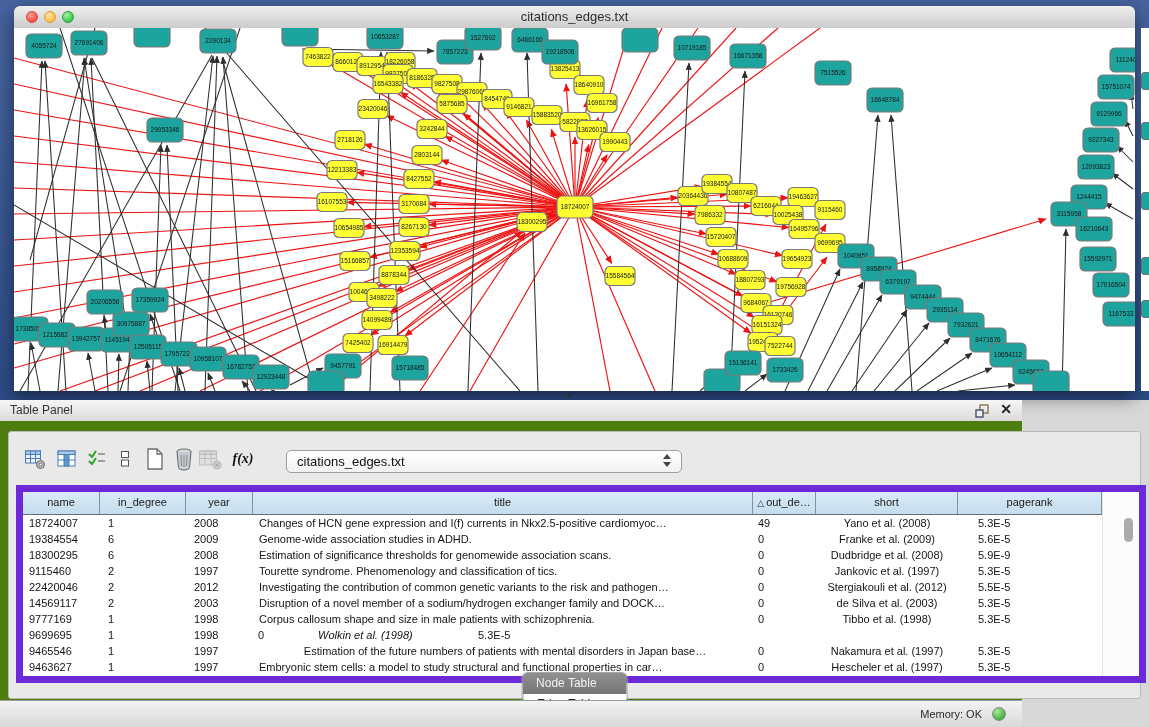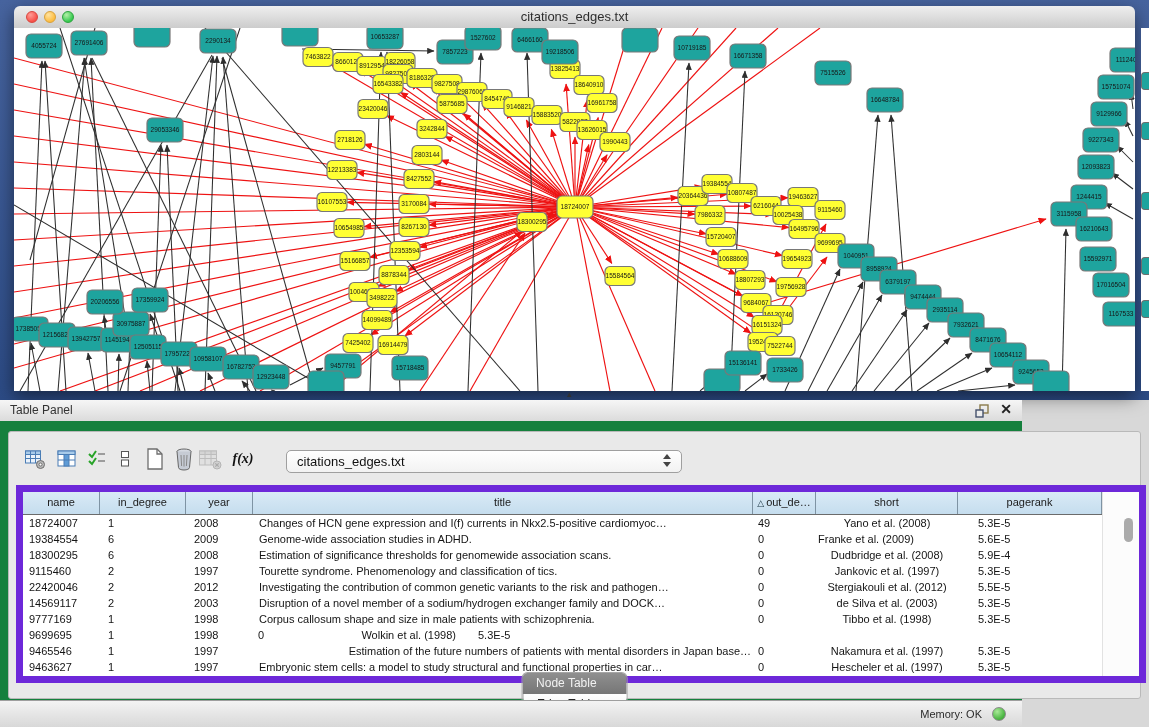--- a/index.html
+++ b/index.html
@@ -29,21 +29,21 @@
                   border:1px solid #6E6E6E;border-right:none;border-radius:4px 0 0 4px;display:block;}
   .split-caret{position:absolute;left:567px;top:389px;font-size:9px;color:#2F2F2F;z-index:4;}
 
   
   #table-panel{position:absolute;left:0;top:400px;width:1022px;height:327px;background:#E3E3E3;}
   .panel-header{position:absolute;left:0;top:0;width:100%;height:21px;
                 background:linear-gradient(#F6F6F6,#DBDBDB);border-bottom:1px solid #ABABAB;}
   .panel-header .ptitle{position:absolute;left:10px;top:3px;font-size:12px;color:#333;}
   .float-icon{position:absolute;right:32px;top:3px;width:16px;height:16px;cursor:pointer;}
   .close-icon{position:absolute;right:10px;top:1px;font-size:14px;font-weight:bold;color:#222;cursor:pointer;}
-  .panel-body{position:absolute;left:0;top:21px;width:100%;height:279px;background:#15803d;}
+  .panel-body{position:absolute;left:0;top:21px;width:100%;height:279px;background:#4d7c0f;}
   .inset{position:absolute;left:8px;top:10px;width:1131px;height:266px;background:#E9E9E9;
          border:1px solid #B9B9B9;border-radius:3px;}
 
   
   .toolbar{position:absolute;left:0;top:0;width:100%;height:46px;}
   .tbicon{position:absolute;top:15px;width:24px;height:24px;display:flex;align-items:center;justify-content:center;cursor:pointer;}
   .fx{font-family:"Liberation Serif",serif;font-style:italic;font-size:14px;color:#111;font-weight:bold;}
   .dropdown{position:absolute;left:277px;top:18px;width:396px;height:23px;box-sizing:border-box;
             background:linear-gradient(#FFFFFF,#F2F2F2);border:1px solid #9F9F9F;border-radius:5px;
             font-size:13px;color:#111;line-height:21px;padding-left:10px;cursor:pointer;}
@@ -827,31 +827,31 @@
                 <div class="td" style="width: 63px; text-align: left; padding-left: 5px;">49</div>
                 <div class="td" style="width: 142px; text-align: center;">Yano et al. (2008)</div>
                 <div class="td" style="width: 144px; text-align: left; padding-left: 20px;">5.3E-5</div>
               </div>
               <div class="tr">
                 <div class="td" style="width: 77px; text-align: left; padding-left: 6px;">19384554</div>
                 <div class="td" style="width: 86px; text-align: left; padding-left: 8px;">6</div>
                 <div class="td" style="width: 67px; text-align: left; padding-left: 8px;">2009</div>
                 <div class="td" style="width: 500px; text-align: left; padding-left: 6px;">Genome-wide association studies in ADHD.</div>
                 <div class="td" style="width: 63px; text-align: left; padding-left: 5px;">0</div>
-                <div class="td" style="width: 142px; ">Franke et al. (2009)</div>
+                <div class="td" style="width: 142px; text-align: center;">Franke et al. (2009)</div>
                 <div class="td" style="width: 144px; text-align: left; padding-left: 20px;">5.6E-5</div>
               </div>
               <div class="tr">
                 <div class="td" style="width: 77px; text-align: left; padding-left: 6px;">18300295</div>
                 <div class="td" style="width: 86px; text-align: left; padding-left: 8px;">6</div>
                 <div class="td" style="width: 67px; text-align: left; padding-left: 8px;">2008</div>
                 <div class="td" style="width: 500px; text-align: left; padding-left: 6px;">Estimation of significance thresholds for genomewide association scans.</div>
                 <div class="td" style="width: 63px; text-align: left; padding-left: 5px;">0</div>
                 <div class="td" style="width: 142px; text-align: center;">Dudbridge et al. (2008)</div>
-                <div class="td" style="width: 144px; text-align: left; padding-left: 20px;">5.9E-4</div>
+                <div class="td" style="width: 144px; text-align: left; padding-left: 20px;">5.9E-9</div>
               </div>
               <div class="tr">
                 <div class="td" style="width: 77px; text-align: left; padding-left: 6px;">9115460</div>
                 <div class="td" style="width: 86px; text-align: left; padding-left: 8px;">2</div>
                 <div class="td" style="width: 67px; text-align: left; padding-left: 8px;">1997</div>
                 <div class="td" style="width: 500px; text-align: left; padding-left: 6px;">Tourette syndrome. Phenomenology and classification of tics.</div>
                 <div class="td" style="width: 63px; text-align: left; padding-left: 5px;">0</div>
                 <div class="td" style="width: 142px; text-align: center;">Jankovic et al. (1997)</div>
                 <div class="td" style="width: 144px; text-align: left; padding-left: 20px;">5.3E-5</div>
               </div>
@@ -880,28 +880,28 @@
                 <div class="td" style="width: 500px; text-align: left; padding-left: 6px;">Corpus callosum shape and size in male patients with schizophrenia.</div>
                 <div class="td" style="width: 63px; text-align: left; padding-left: 5px;">0</div>
                 <div class="td" style="width: 142px; text-align: center;">Tibbo et al. (1998)</div>
                 <div class="td" style="width: 144px; text-align: left; padding-left: 20px;">5.3E-5</div>
               </div>
               <div class="tr">
                 <div class="td" style="width: 77px; text-align: left; padding-left: 6px;">9699695</div>
                 <div class="td" style="width: 86px; text-align: left; padding-left: 8px;">1</div>
                 <div class="td" style="width: 67px; text-align: left; padding-left: 8px;">1998</div>
                 <div class="td" style="width: 63px; text-align: left; padding-left: 5px;">0</div>
-                <div class="td" style="width: 142px; text-align: right;">Wolkin et al. (1998)</div>
+                <div class="td" style="width: 142px; text-align: left; font-style: italic;">Wolkin et al. (1998)</div>
                 <div class="td" style="width: 144px; text-align: left; padding-left: 20px;">5.3E-5</div>
               </div>
               <div class="tr">
                 <div class="td" style="width: 77px; text-align: left; padding-left: 6px;">9465546</div>
                 <div class="td" style="width: 86px; text-align: left; padding-left: 8px;">1</div>
                 <div class="td" style="width: 67px; text-align: left; padding-left: 8px;">1997</div>
-                <div class="td" style="width: 500px; text-align: right; padding-left: 6px;">Estimation of the future numbers of patients with mental disorders in Japan base…</div>
+                <div class="td" style="width: 500px; text-align: center; padding-left: 6px;">Estimation of the future numbers of patients with mental disorders in Japan base…</div>
                 <div class="td" style="width: 63px; text-align: left; padding-left: 5px;">0</div>
                 <div class="td" style="width: 142px; text-align: center;">Nakamura et al. (1997)</div>
                 <div class="td" style="width: 144px; text-align: left; padding-left: 20px;">5.3E-5</div>
               </div>
               <div class="tr">
                 <div class="td" style="width: 77px; text-align: left; padding-left: 6px;">9463627</div>
                 <div class="td" style="width: 86px; text-align: left; padding-left: 8px;">1</div>
                 <div class="td" style="width: 67px; text-align: left; padding-left: 8px;">1997</div>
                 <div class="td" style="width: 500px; text-align: left; padding-left: 6px;">Embryonic stem cells: a model to study structural and functional properties in car…</div>
                 <div class="td" style="width: 63px; text-align: left; padding-left: 5px;">0</div>

